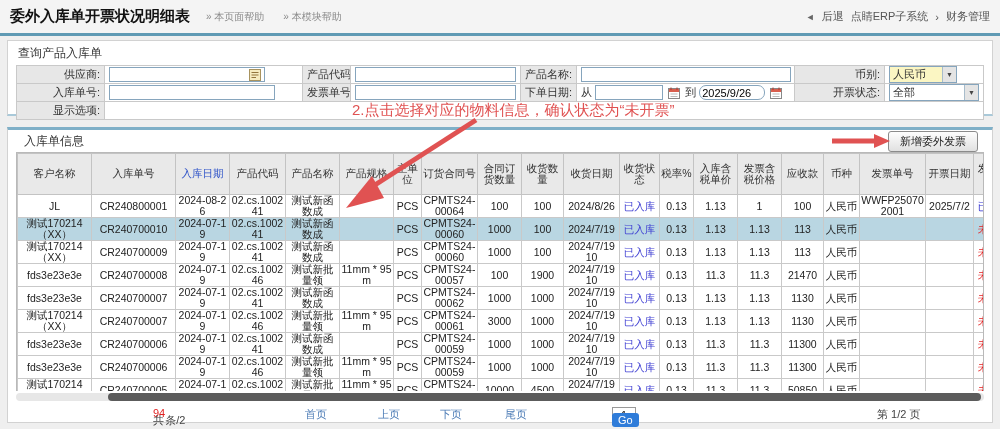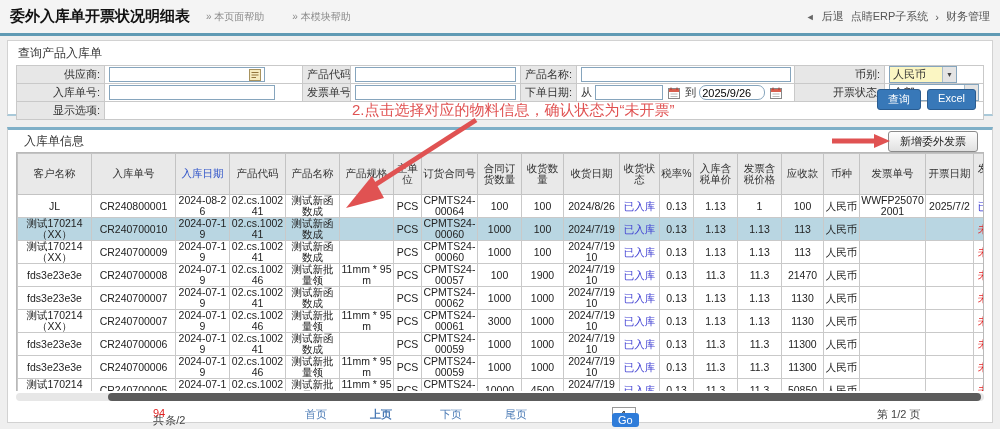--- a/index.html
+++ b/index.html
@@ -1,21 +1,21 @@
 <!DOCTYPE html>
 <html><head>
 <meta charset="utf-8">
 <style>
   html,body{margin:0;padding:0;background:#e8e8e8;}
   .page{position:relative;width:1000px;height:429px;overflow:hidden;background:#efefef;
         font-family:"Liberation Sans","DejaVu Sans",sans-serif;font-size:11px;color:#333;}
   
   .topbar{height:33px;background:#f4f4f4;display:flex;align-items:center;padding:0 10px;box-sizing:border-box;}
   .page-title{font-size:15px;font-weight:bold;color:#111;white-space:nowrap;}
-  .help-links{margin-left:16px;color:#8a8a8a;font-size:10px;display:flex;gap:28px;}
+  .help-links{margin-left:16px;color:#8a8a8a;font-size:10px;display:flex;gap:19px;}
   .topbar-right{margin-left:auto;color:#555;font-size:11px;display:flex;gap:7px;align-items:center;}
   .back-ic{font-size:9px;color:#666;}
   .rule{height:3px;background:#5f9ab4;}
   
   .panel{background:#fff;border:1px solid #d2d2d2;margin:0 7px;position:relative;box-sizing:border-box;}
   .query-panel{margin-top:4px;height:76px;padding:2px 8px 2px;border-bottom:2px solid #a9c9d9;}
   .panel-title{font-size:12px;color:#333;padding:2px 2px 3px;}
   .qform{border-collapse:collapse;width:100%;table-layout:fixed;}
   .qform td{border:1px solid #c9c9c9;height:18px;padding:0 4px;overflow:hidden;box-sizing:border-box;}
   .qform .lbl{background:#e7e7e7;text-align:right;color:#333;white-space:nowrap;}
@@ -58,21 +58,21 @@
   td.st-red{color:#e32222;}
   td.st-blue{color:#2c2cd0;}
   
   .hscroll{height:8px;background:#e7e7e7;position:relative;margin-top:2px;border-radius:4px;}
   .hscroll .thumb{position:absolute;left:92px;right:3px;top:0;height:8px;background:#5c5c5c;border-radius:4px;cursor:pointer;}
   .pager{position:relative;height:26px;font-size:11px;color:#444;}
   .pager span{position:absolute;top:6px;}
   .pg-total{left:137px;}
   .pg-total b{color:#e02020;font-weight:normal;}
   .pg-link{color:#4a7ab5;cursor:pointer;}
-  .pg-first{left:289px;} .pg-prev{left:354px;font-weight:bold;} .pg-next{left:424px;} .pg-last{left:489px;}
+  .pg-first{left:289px;} .pg-prev{left:362px;} .pg-next{left:424px;} .pg-last{left:489px;}
   .pg-goto{left:596px;display:flex;align-items:center;gap:3px;}
   .pg-goto input{width:18px;height:12px;border:1px solid #999;text-align:center;font-size:10px;}
   .go-btn{background:#2f7cd9;color:#fff;border-radius:3px;padding:1px 6px;font-size:11px;cursor:pointer;}
   .pg-info{left:861px;}
 </style>
 </head>
 <body>
 
 <div class="page">
 
@@ -166,24 +166,20 @@
             <span class="arr">▼</span>
           </span>
         </td>
       </tr>
       <tr>
         <td class="lbl">显示选项:</td>
         <td class="fld" colspan="7"></td>
       </tr>
     </tbody>
       </table>
-    <div class="query-actions">
-      <span class="btn-blue">查询</span>
-      <span class="btn-blue">Excel</span>
-    </div>
   </div>
 
   <div class="anno anno2-text">2.点击选择对应的物料信息，确认状态为“未开票”</div>
   <svg class="anno2-arrow" width="150" height="100">
     <line x1="138" y1="4" x2="26" y2="76" stroke="#e05252" stroke-width="5"></line>
     <polygon points="34,60 8,92 46,82" fill="#e05252"></polygon>
   </svg>
 
   <div class="panel table-panel">
     <div class="section-head">

